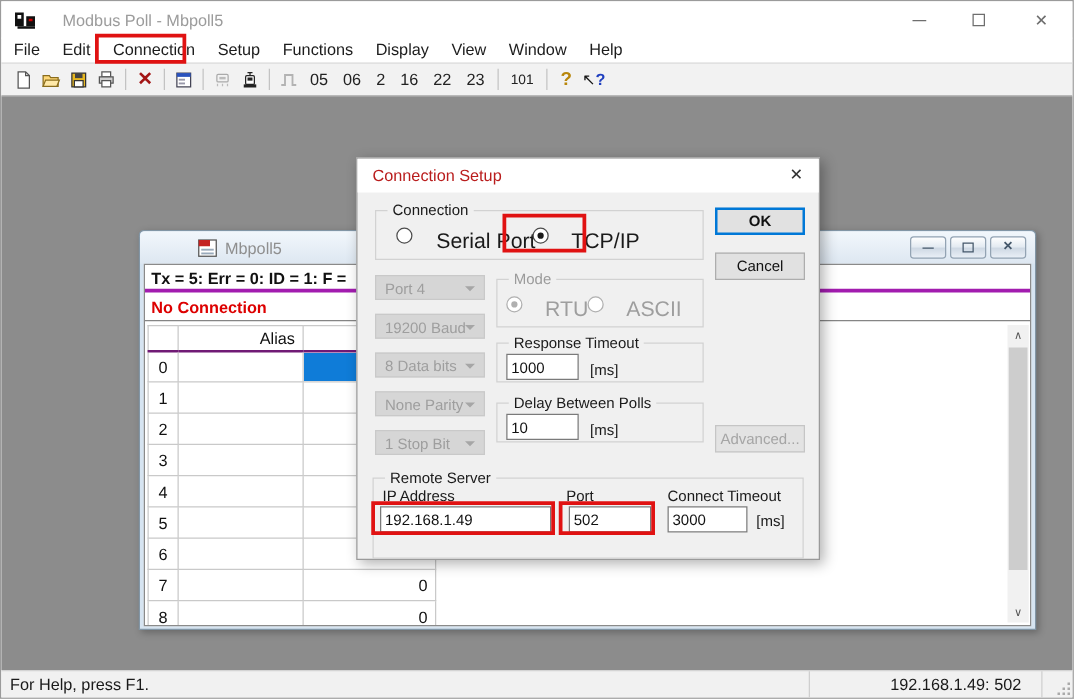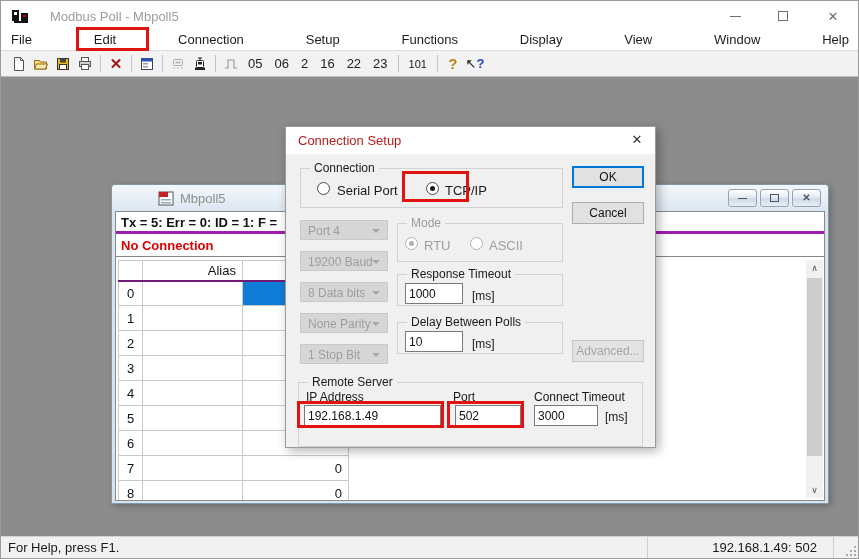--- a/index.html
+++ b/index.html
@@ -17,21 +17,21 @@
   .app-title { margin-left:20px; font-size:13px; color:#9c9c9c; }
   .cap-btn { width:32px; height:30px; display:flex; align-items:center; justify-content:center; color:#6e6e6e; }
   .cap-min  { left:718px; top:0; }
   .cap-max  { left:766px; top:0; }
   .cap-close{ left:816px; top:0; }
   .minbar { width:11px; height:1px; background:#6e6e6e; }
   .maxbox { width:10px; height:10px; border:1px solid #6e6e6e; }
   .xglyph { font-size:13px; line-height:1; }
 
   
-  .menubar { left:0; top:29px; width:857px; height:20px; background:#fff; display:flex; align-items:center; padding-left:1px;justify-content:space-between; }
+  .menubar { left:0; top:29px; width:857px; height:20px; background:#fff; display:flex; align-items:center; padding-left:1px; }
   .menu-item { padding:0 9px; font-size:13px; color:#1c1c1c; height:20px; line-height:20px; }
 
   
   .toolbar { left:0; top:49px; width:857px; height:27px; background:#f2f2f2;
              border-top:1px solid #dcdcdc; border-bottom:1px solid #b9b9b9;
              display:flex; align-items:center; padding-left:7px; }
   .tbtn { width:22px; height:22px; display:flex; align-items:center; justify-content:center; }
   .tsep { width:1px; height:17px; background:#c3c3c3; margin:0 4px; }
   .tnum { font-size:13px; color:#222; padding:0 6px; }
   .tnum-small { font-size:11px; color:#222; padding:0 6px; }
@@ -94,21 +94,21 @@
   .dlg-close { left:340px; top:5px; width:22px; height:18px; text-align:center; font-size:13px; color:#333; }
 
   .groupbox { border:1px solid #d2d2d2; }
   .group-label { position:absolute; top:-8px; left:9px; background:#f0f0f0; padding:0 4px; font-size:12px; color:#1a1a1a; }
   .group-label.dis { color:#9b9b9b; }
 
   .radio { position:absolute; width:13px; height:13px; border:1px solid #4d4d4d; border-radius:50%; background:#fff; }
   .radio.checked::after { content:""; position:absolute; left:3px; top:3px; width:5px; height:5px; border-radius:50%; background:#1a1a1a; }
   .radio.dis { border-color:#b0b0b0; }
   .radio.dis.checked::after { background:#b0b0b0; }
-  .rlabel { position:absolute; font-size:13px; color:#1a1a1a; }
+  .rlabel { position:absolute; font-size:17px; color:#1a1a1a;margin-left:12px; }
   .rlabel.dis { color:#9e9e9e; }
 
   .btn { position:absolute; width:72px; height:22px; background:#e1e1e1; border:1px solid #adadad;
          font-size:12px; color:#111; text-align:center; line-height:20px; }
   .btn.default { border:2px solid #0078d7; line-height:18px; }
   .btn.dis { background:#e3e3e3; border-color:#c5c5c5; color:#a5a5a5; }
 
   .combo { position:absolute; left:14px; width:88px; height:20px; background:#d6d6d6; border:1px solid #c9c9c9;
            font-size:12px; color:#9e9e9e; padding:3px 0 0 7px; }
   .combo::after { content:""; position:absolute; right:7px; top:8px; border-left:4px solid transparent;
@@ -330,21 +330,21 @@
   </div>
 
   <div class="abs groupbox" style="left:14px; top:41px; width:263px; height:40px;">
     <span class="group-label">Connection</span>
     <span class="radio" style="left:16px; top:13px;"></span>
     <span class="rlabel" style="left:36px; top:14px;">Serial Port</span>
     <span class="radio checked" style="left:125px; top:13px;"></span>
     <span class="rlabel" style="left:144px; top:14px;">TCP/IP</span>
   </div>
 
-  <div class="btn default" style="left:286px; top:39px;">OK</div>
+  <div class="btn default" style="left:286px; top:39px;font-weight:bold;">OK</div>
   <div class="btn" style="left:286px; top:75px;">Cancel</div>
 
   <div class="combo" style="top:93px;">Port 4</div>
   <div class="combo" style="top:124px;">19200 Baud</div>
   <div class="combo" style="top:155px;">8 Data bits</div>
   <div class="combo" style="top:186px;">None Parity</div>
   <div class="combo" style="top:217px;">1 Stop Bit</div>
 
   <div class="abs groupbox" style="left:111px; top:96px; width:166px; height:39px;">
     <span class="group-label dis">Mode</span>

